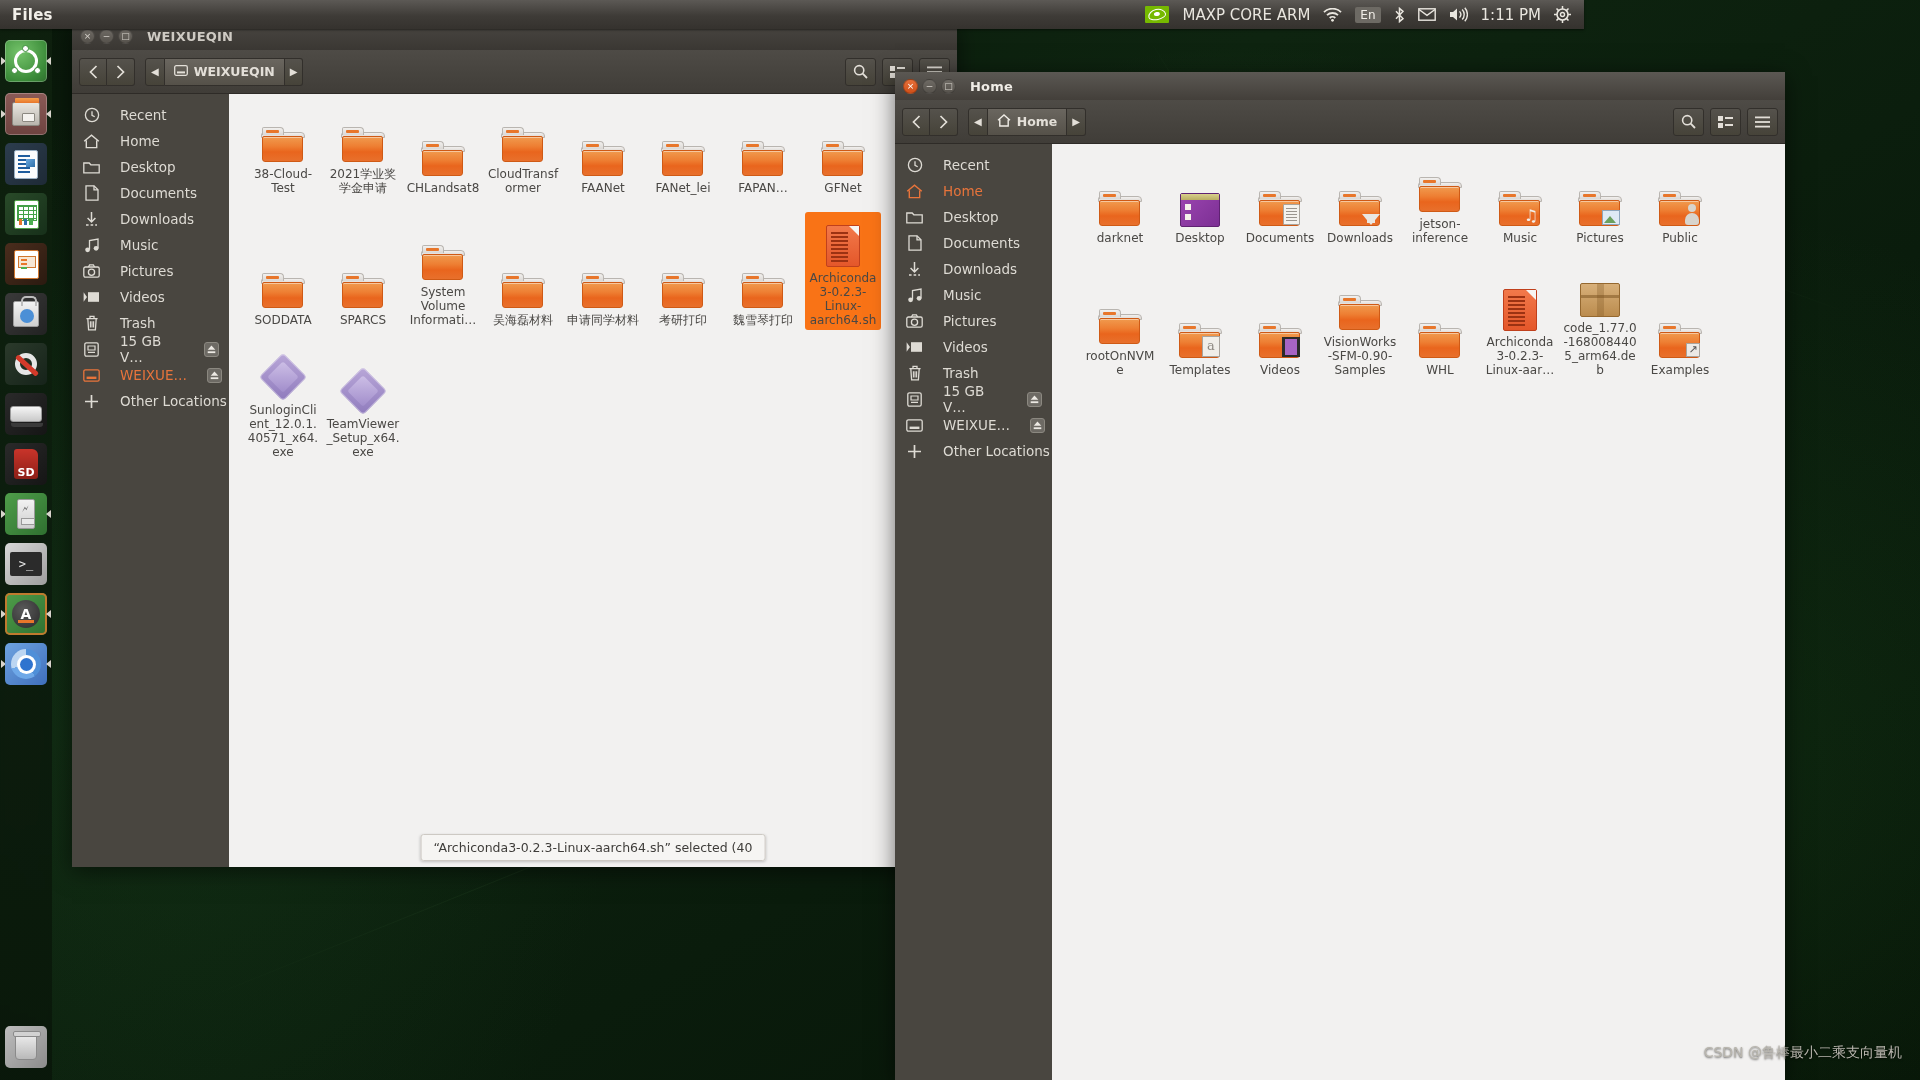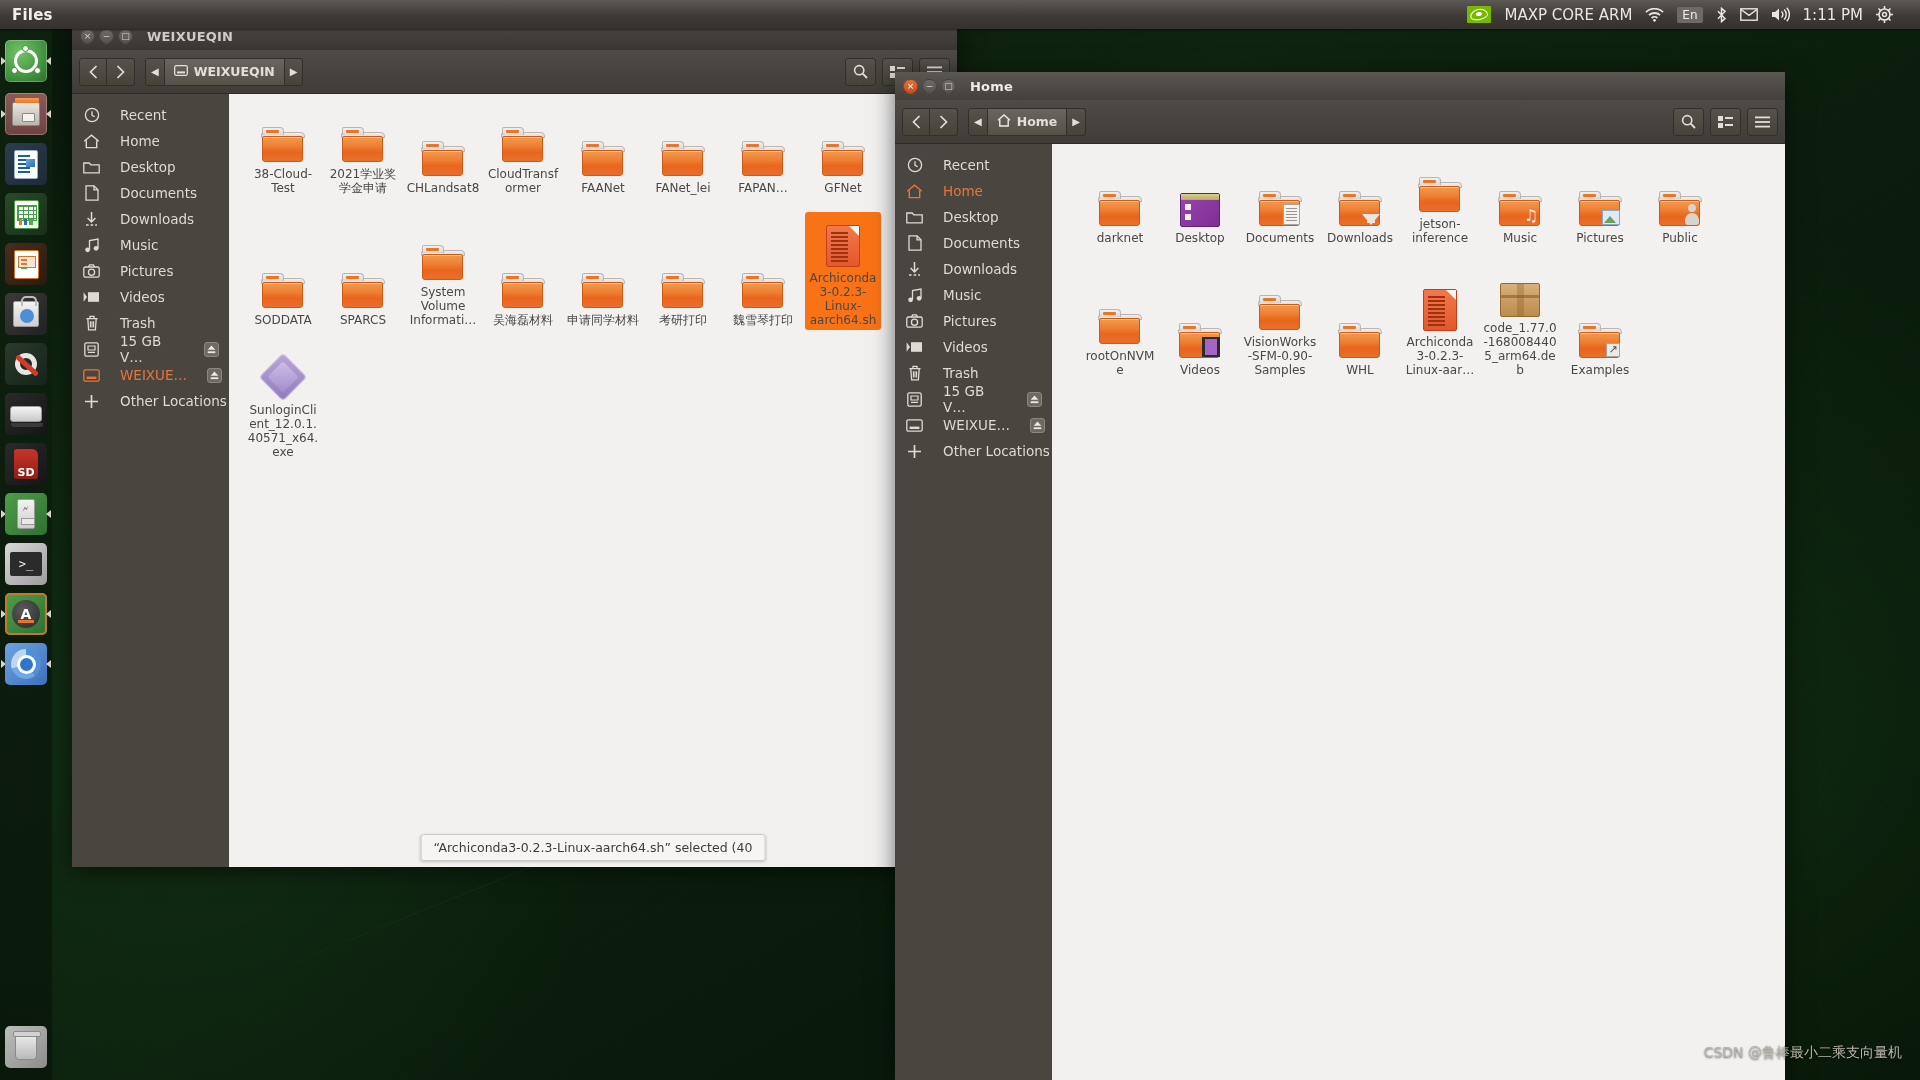--- a/index.html
+++ b/index.html
@@ -24,33 +24,33 @@
   }
   #desktop .leaf {
     position: absolute;
     background: linear-gradient(to right, rgba(120,200,110,0) 0%, rgba(150,225,130,0.30) 50%, rgba(120,200,110,0) 100%);
     height: 1px;
     transform-origin: left center;
   }
 
   
   #toppanel {
-    position: absolute; left: 0; top: 0; width: 1920px; height: 29px;
+    position: absolute; left: 0; top: 0; width: 1584px; height: 29px;
     background: linear-gradient(to bottom, #5c5955 0%, #3e3b37 55%, #35322e 100%);
     display: flex; align-items: center;
     z-index: 100;
     box-shadow: 0 1px 2px rgba(0,0,0,0.5);
   }
   #toppanel .app-title {
     color: #f2efe9; font-size: 15px; font-weight: bold;
     margin-left: 12px; letter-spacing: 0.2px;
   }
   #tray {
     margin-left: auto; display: flex; align-items: center; gap: 13px;
-    padding-right: 27px; color: #e8e5de; font-size: 15px;
+    padding-right: 13px; color: #e8e5de; font-size: 15px;
   }
   #tray .nvidia-badge {
     width: 24px; height: 17px; background: #76b900;
     display: inline-flex; align-items: center; justify-content: center;
     border-radius: 1px;
   }
   #tray .nv-eye {
     width: 18px; height: 11px; border: 1.8px solid #ffffff;
     border-radius: 50% 50% 50% 50% / 60% 60% 40% 40%;
     transform: rotate(-12deg);
@@ -1000,20 +1000,28 @@
             <div class="flabel">Archiconda3-0.2.3-Linux-aarch64.sh</div>
           </div>
           <div class="fitem">
             <div class="ficonwrap">
               <div style="width:44px;height:44px;display:flex;align-items:center;justify-content:center;">
                 <div class="icon-exe"></div>
               </div>
             </div>
             <div class="flabel">SunloginClient_12.0.1.40571_x64.exe</div>
           </div>
+          <div class="fitem">
+            <div class="ficonwrap">
+              <div style="width:44px;height:44px;display:flex;align-items:center;justify-content:center;">
+                <div class="icon-exe"></div>
+              </div>
+            </div>
+            <div class="flabel">TeamViewer_Setup_x64.exe</div>
+          </div>
         </div>
       <div class="statusbar">“Archiconda3-0.2.3-Linux-aarch64.sh” selected (40</div>
     </div>
   </div>
 </div>
 
 <div class="nautilus" id="win-home" style="left:895px; top:72px; width:890px; height:1008px; z-index:60;">
   <div class="titlebar">
     <div class="wbtn close active">×</div>
     <div class="wbtn">−</div>
@@ -1297,20 +1305,31 @@
               </div>
             </div>
             <div class="flabel">rootOnNVMe</div>
           </div>
           <div class="fitem">
             <div class="ficonwrap">
               <div class="icon-folder">
                 <div class="back"></div>
                 <div class="tab"></div>
                 <div class="body"></div>
+                <span class="ov ov-tmpl"></span>
+              </div>
+            </div>
+            <div class="flabel">Templates</div>
+          </div>
+          <div class="fitem">
+            <div class="ficonwrap">
+              <div class="icon-folder">
+                <div class="back"></div>
+                <div class="tab"></div>
+                <div class="body"></div>
                 <span class="ov ov-film"></span>
               </div>
             </div>
             <div class="flabel">Videos</div>
           </div>
           <div class="fitem">
             <div class="ficonwrap">
               <div class="icon-folder">
                 <div class="back"></div>
                 <div class="tab"></div>

